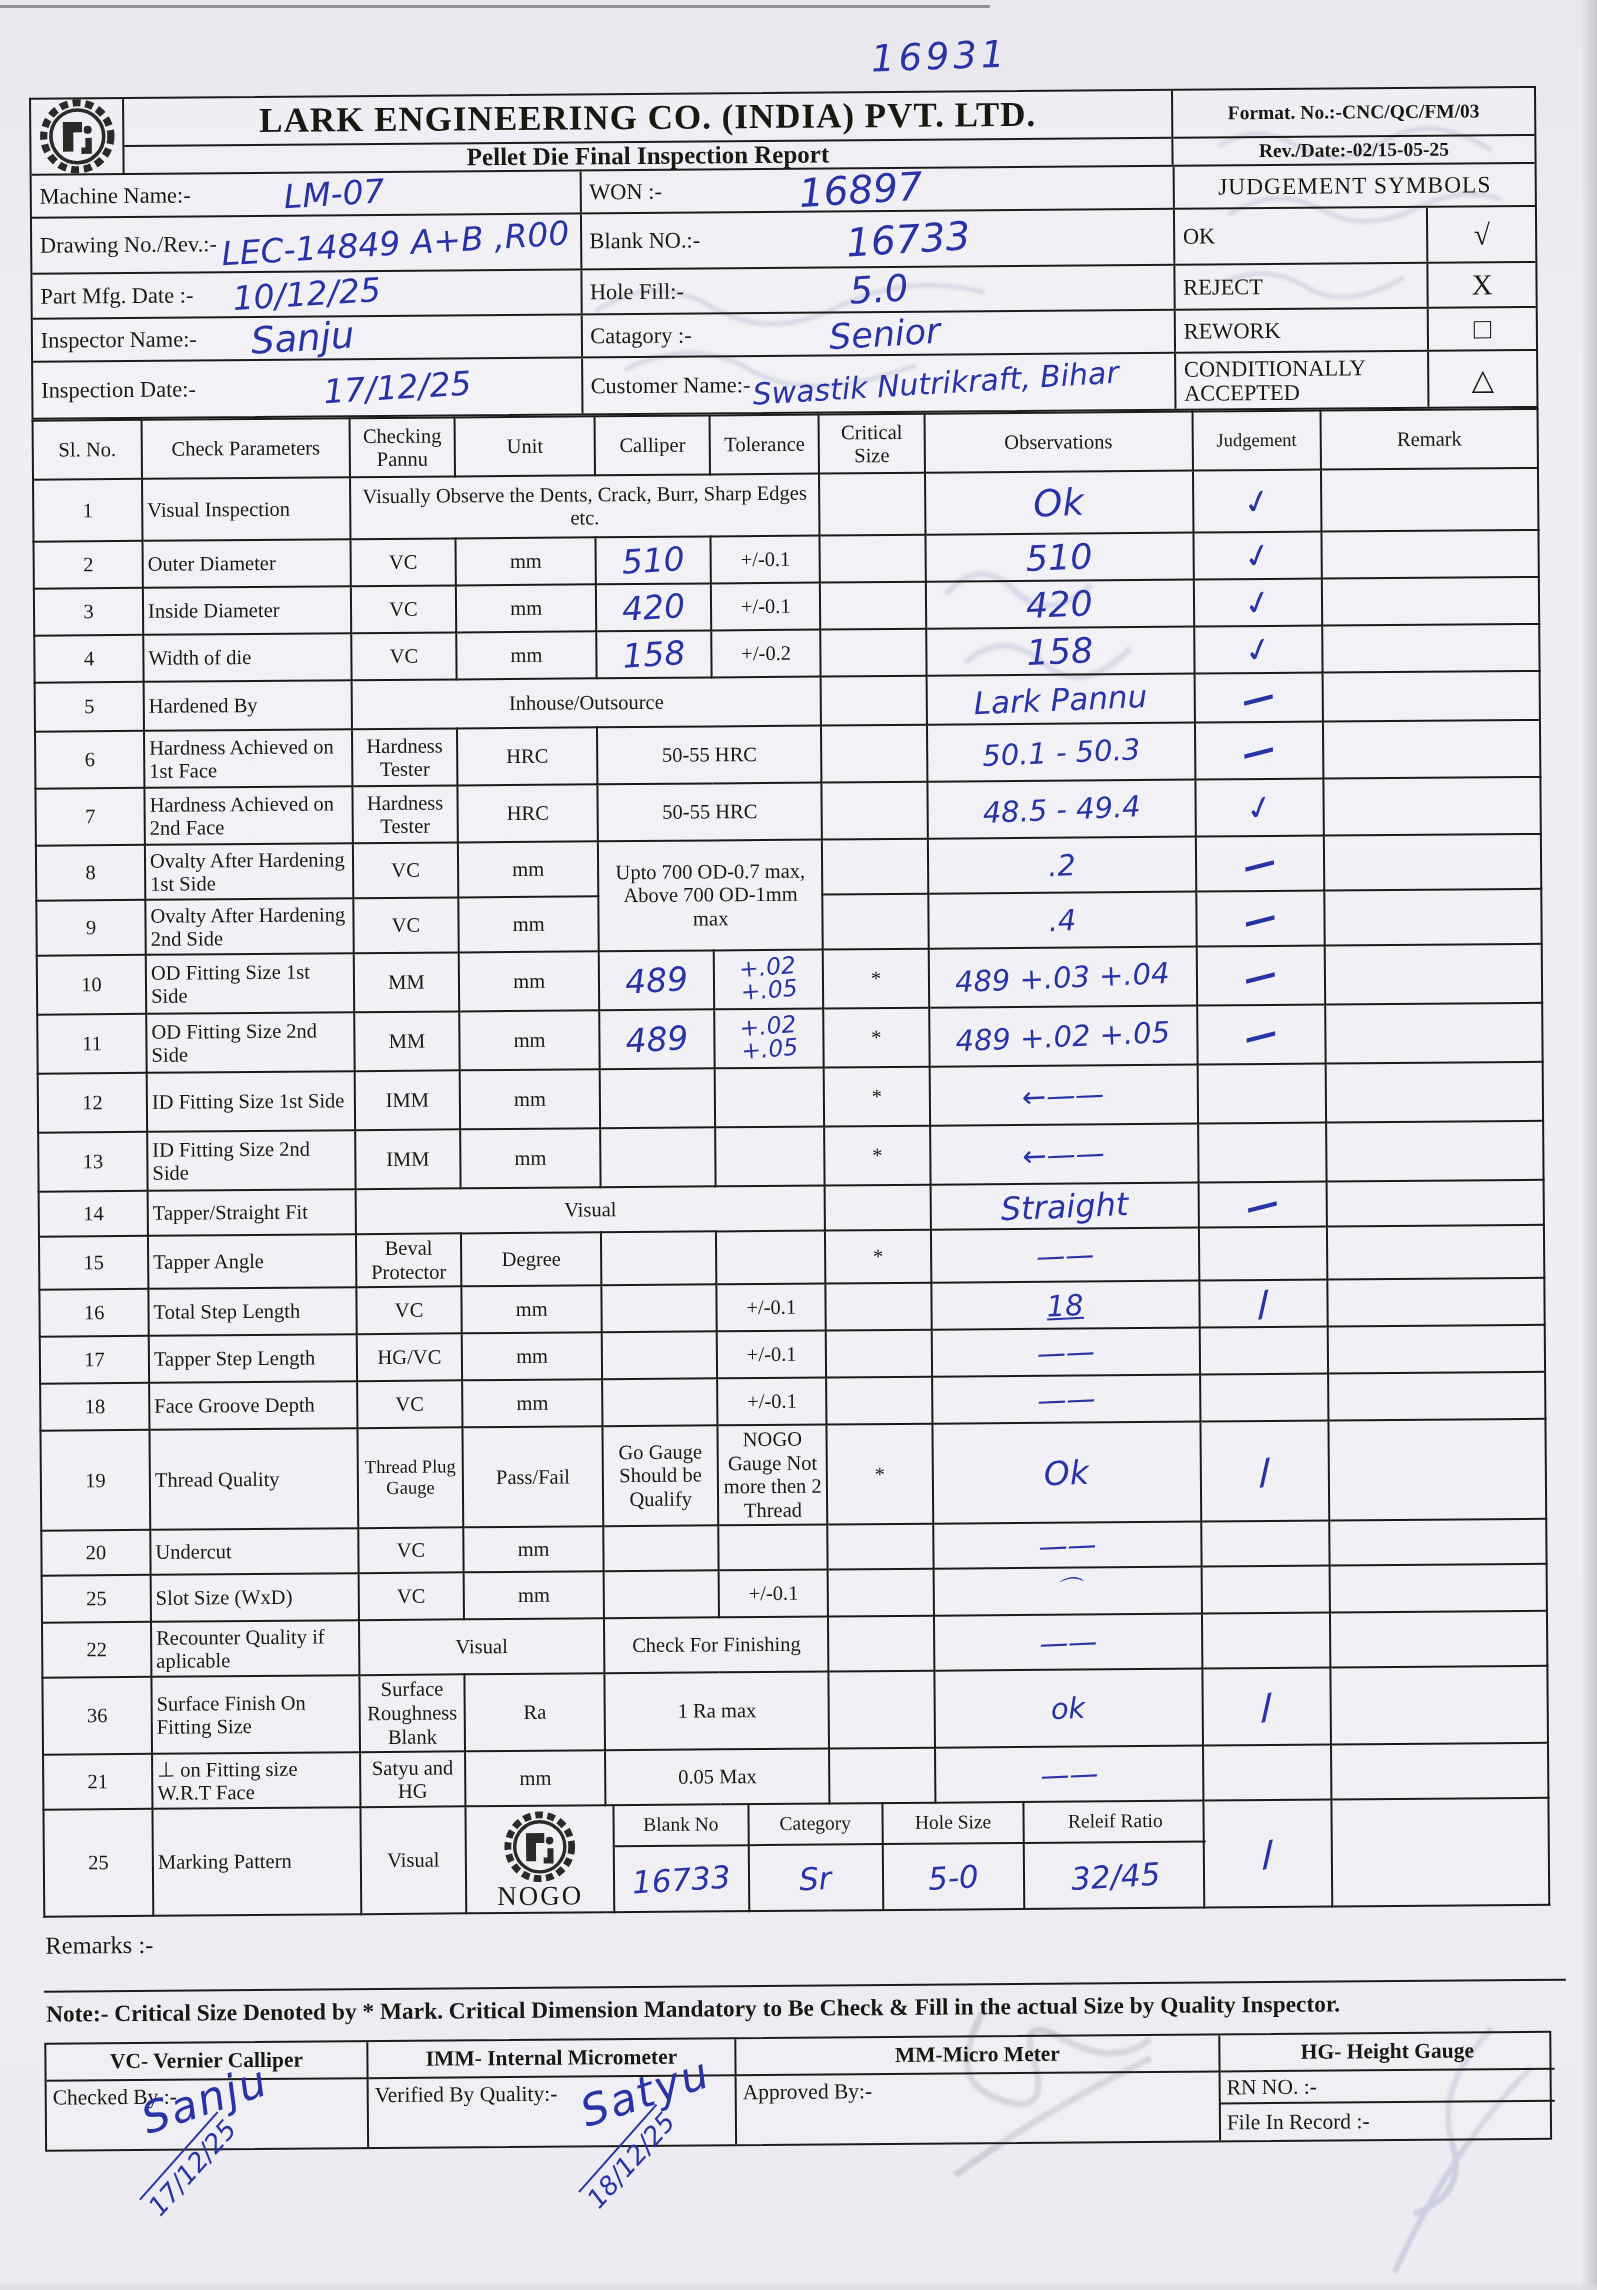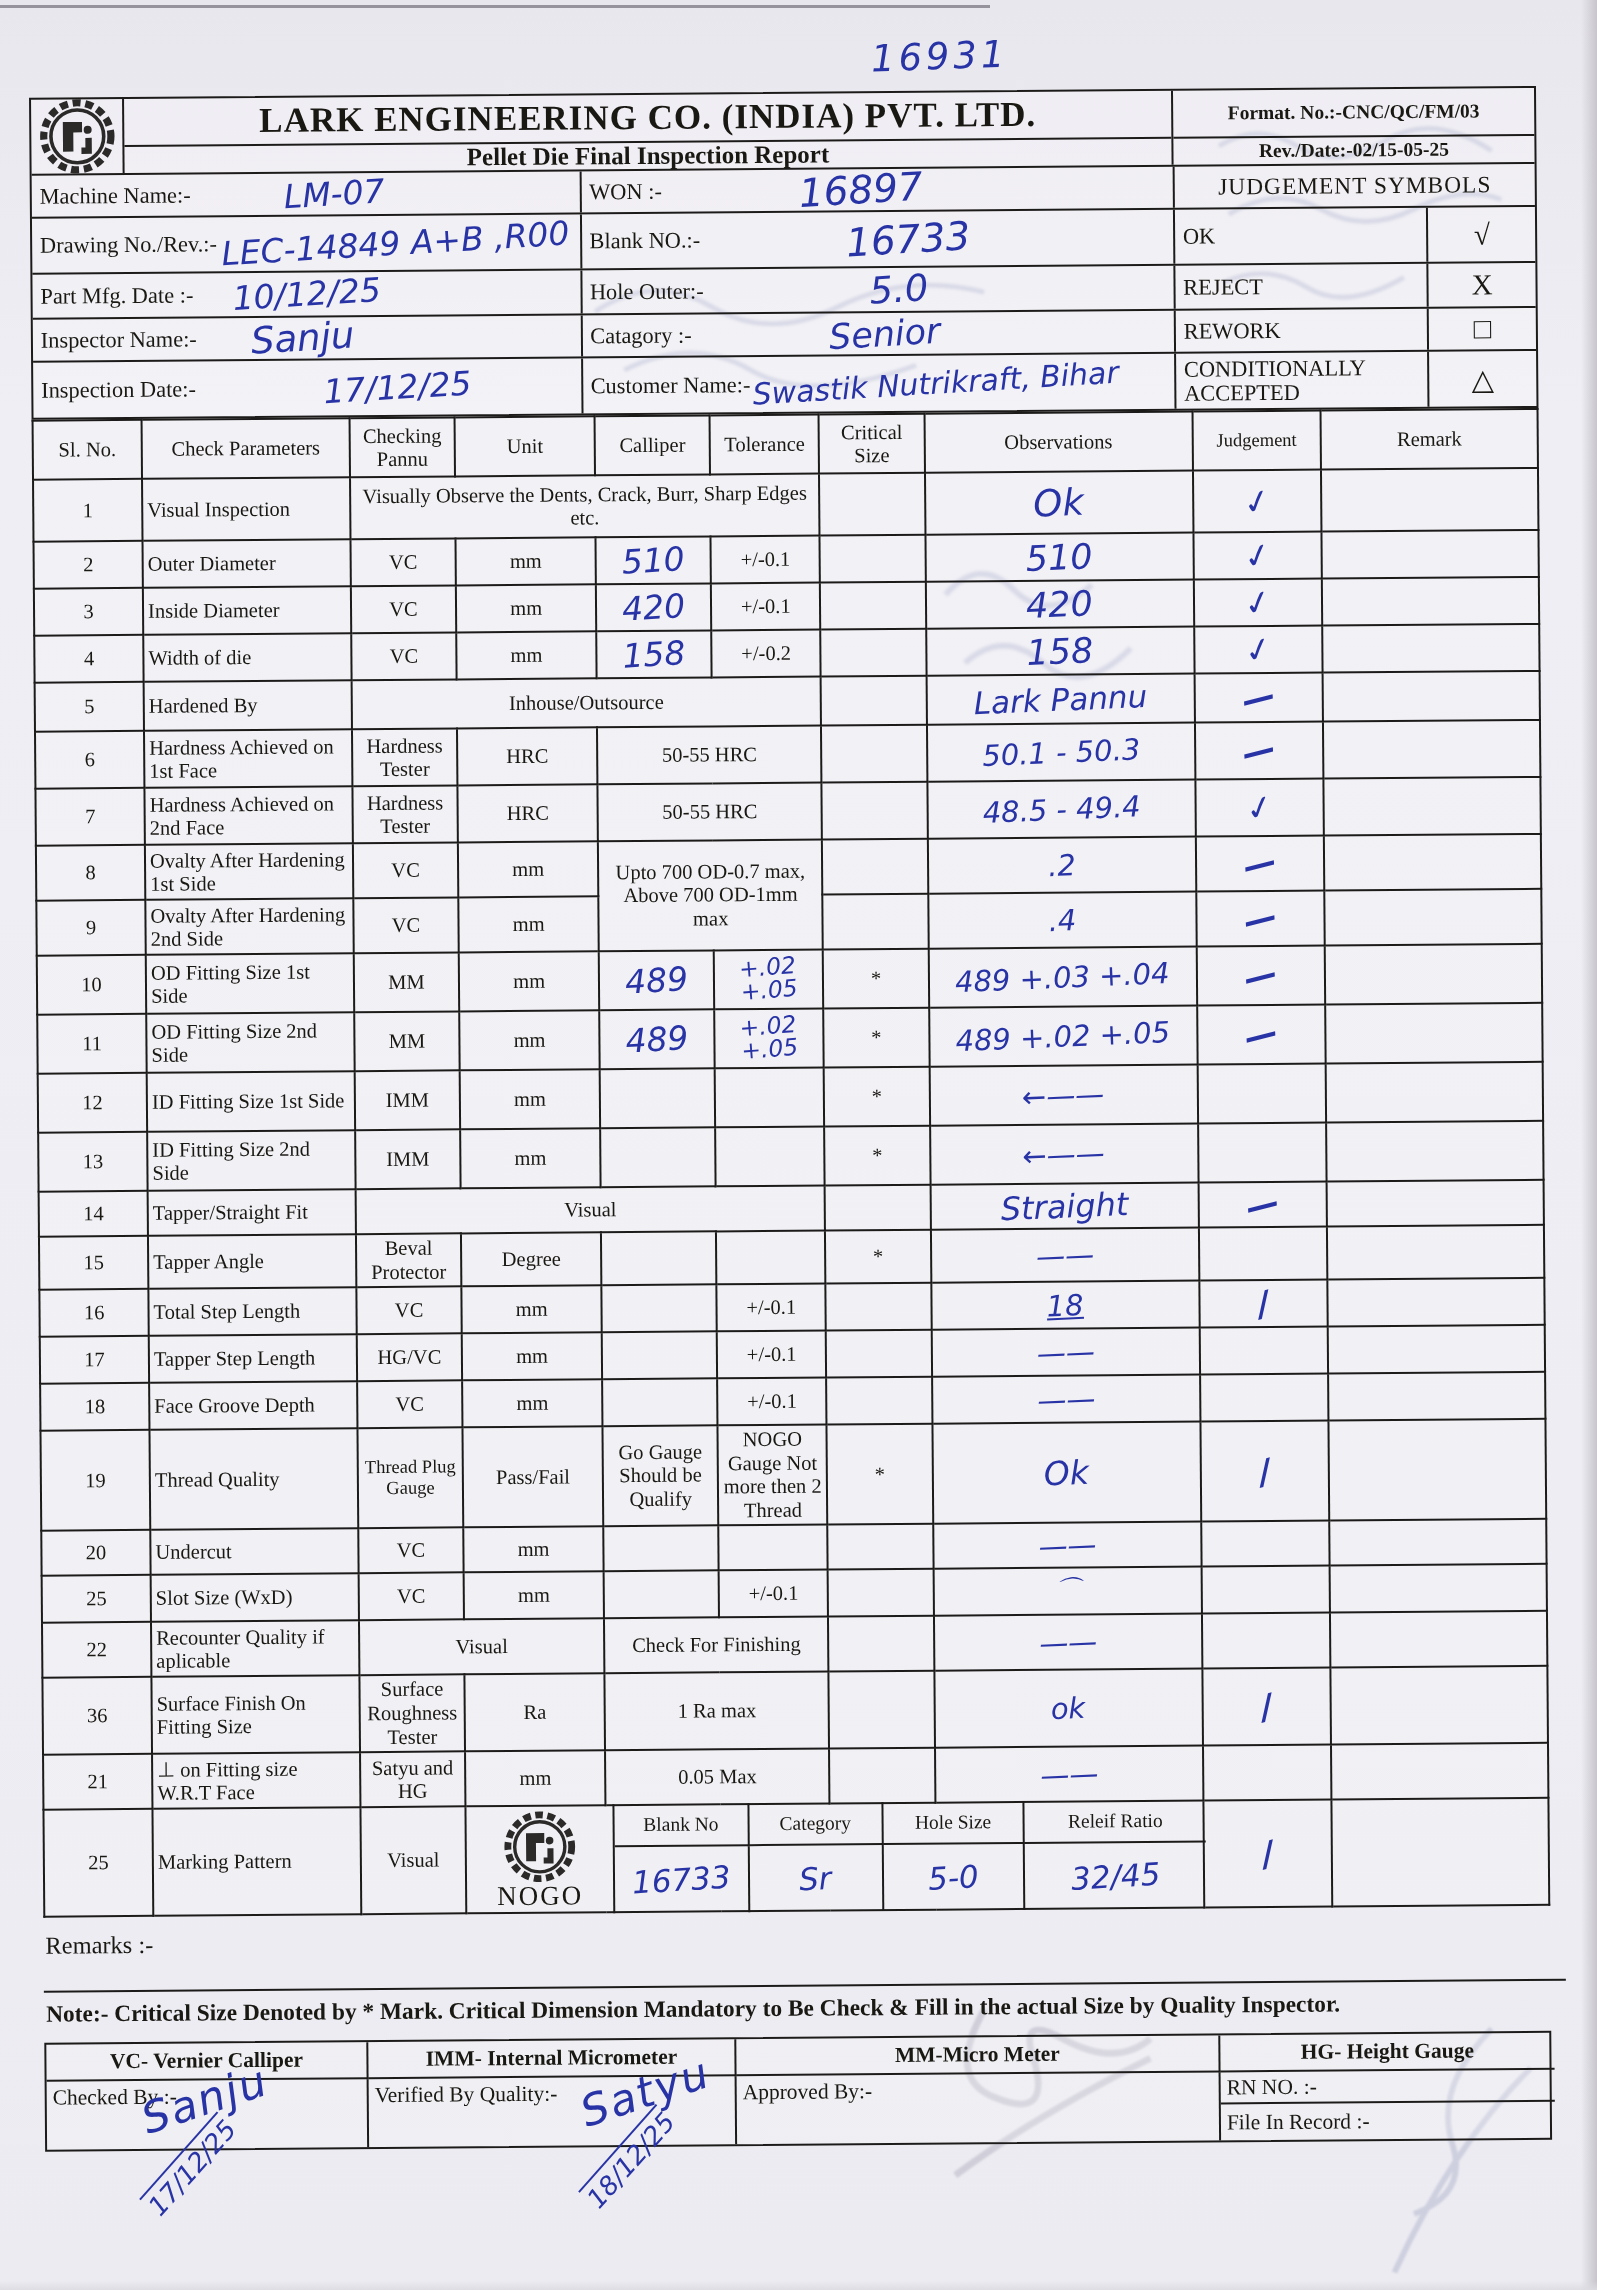--- a/index.html
+++ b/index.html
@@ -172,21 +172,21 @@
       <div class="hc w-jlab jsym-lbl">OK</div>
       <div class="hc w-jsym">√</div>
     </div>
 
     <div class="hrow" style="height:45px;">
       <div class="hc w-left">
         <span class="lbl">Part Mfg. Date :-</span>
         <span class="val hw" style="margin-left:39px;">10/12/25</span>
       </div>
       <div class="hc w-mid">
-        <span class="lbl">Hole Outer:-</span>
+        <span class="lbl">Hole Fill:-</span>
         <span class="val hw" style="margin-left:166px;font-size:37px;">5.0</span>
       </div>
       <div class="hc w-jlab jsym-lbl">REJECT</div>
       <div class="hc w-jsym">X</div>
     </div>
 
     <div class="hrow" style="height:43px;">
       <div class="hc w-left">
         <span class="lbl">Inspector Name:-</span>
         <span class="val hw" style="margin-left:54px;font-size:37px;">Sanju</span>
@@ -501,21 +501,21 @@
       <td class="c" colspan="2">Check For Finishing</td>
       <td class="c"></td>
       <td class="c hw"><span class="hwv">——</span></td>
       <td class="c hw"><span class="hwj"></span></td>
       <td></td>
     </tr>
 
     <tr style="height:64px;">
       <td class="c">36</td>
       <td class="lft">Surface Finish On Fitting Size</td>
-      <td class="c b17">Surface Roughness Tester</td>
+      <td class="c b17">Surface Roughness Blank</td>
       <td class="c">Ra</td>
       <td class="c" colspan="2">1 Ra max</td>
       <td class="c"></td>
       <td class="c hw"><span class="hwv">ok</span></td>
       <td class="c hw"><span class="hwj">/</span></td>
       <td></td>
     </tr>
 
     <tr style="height:55px;">
       <td class="c">21</td>

